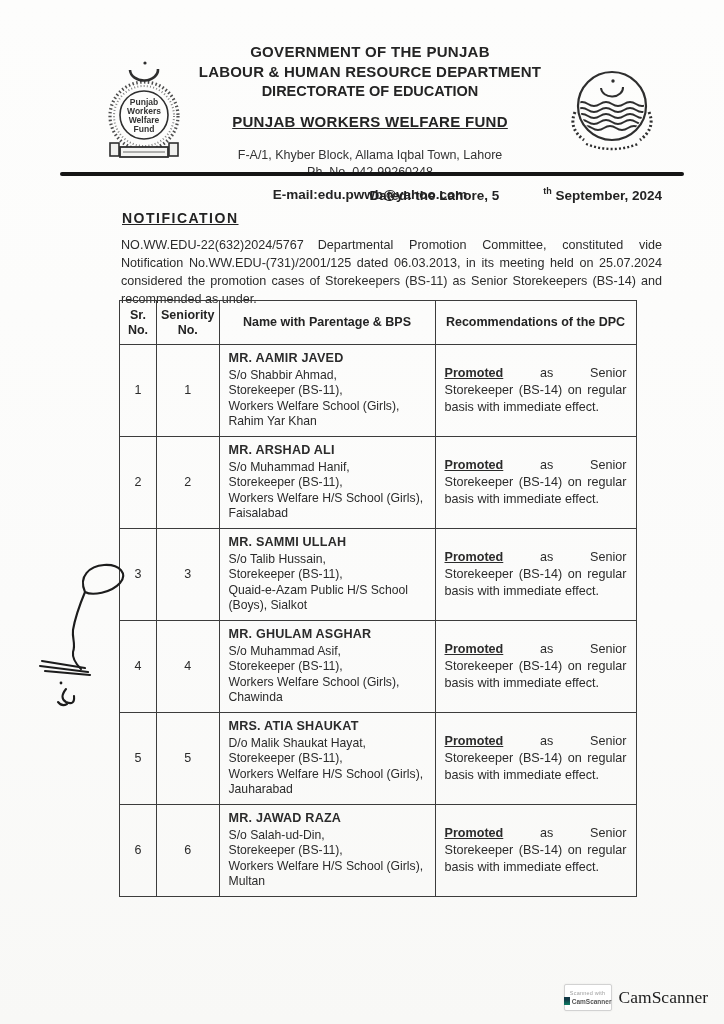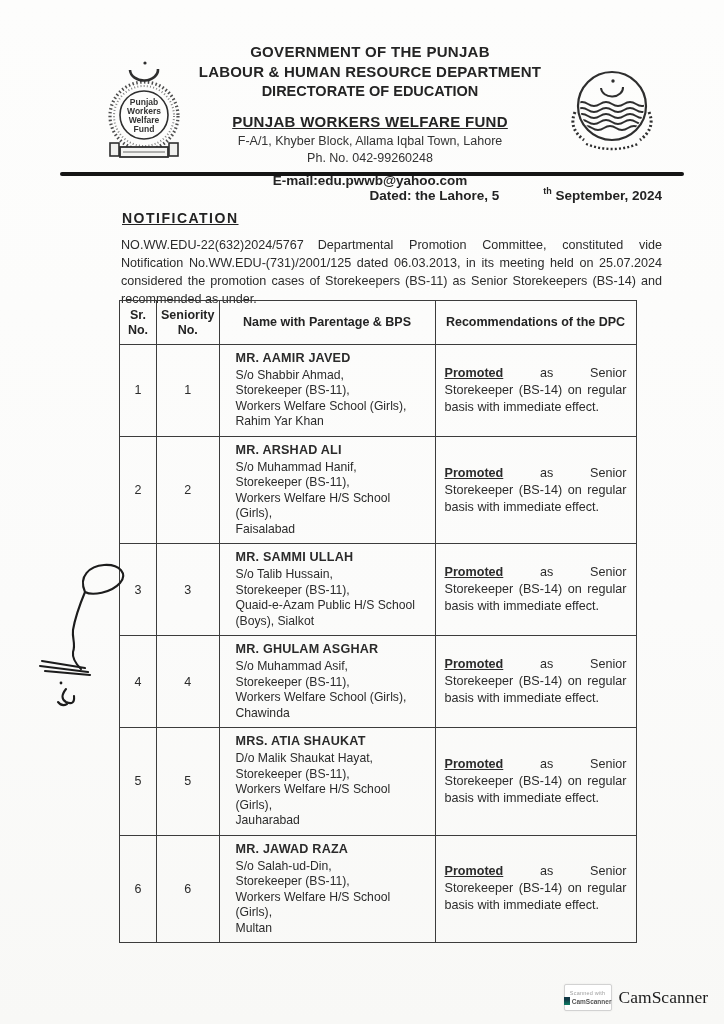--- a/index.html
+++ b/index.html
@@ -18,21 +18,21 @@
 
   
   .letterhead {
     position: absolute; top: 42px; left: 140px; width: 460px;
     text-align: center; line-height: 1.3; color: #242424;
   }
   .lh1 { font-size: 15px; font-weight: bold; letter-spacing: .3px; }
   .lh2 { font-size: 15px; font-weight: bold; letter-spacing: .2px; }
   .lh3 { font-size: 14.5px; font-weight: bold; margin-top: 1px; }
   .lh4 { font-size: 15px; font-weight: bold; text-decoration: underline; margin-top: 11px; letter-spacing: .3px; }
-  .lh-addr { font-size: 12.5px; margin-top: 2px; color: #333; }
+  .lh-addr { font-size: 12.5px; margin-top: 16px; color: #333; }
   .lh-ph   { font-size: 12.5px; color: #333; }
   .lh-mail { font-size: 13.5px; font-weight: bold; margin-top: 6px; }
 
   .logo { position: absolute; }
   .logo-left  { top: 58px; left: 96px; width: 96px; height: 108px; }
   .logo-right { top: 62px; left: 566px; width: 94px; height: 102px; }
   .logo svg { width: 100%; height: 100%; }
 
   .rule {
     position: absolute; top: 172px; left: 60px; width: 624px; height: 3.5px;
@@ -68,21 +68,21 @@
     border: 1.6px solid #3c3c3c;
     vertical-align: middle;
     color: #2b2b2b;
   }
   .dpc thead th {
     font-size: 12.5px; font-weight: bold; text-align: center;
     height: 44px; padding: 3px 4px; line-height: 1.15; color: #242424;
   }
   .dpc tbody tr { height: 88px; }
   .c-sr, .c-sen { text-align: center; font-size: 12.5px; }
-  .c-name { padding: 6px 6px 6px 16px; font-size: 12.2px; line-height: 1.27; }
+  .c-name { padding: 6px 6px 6px 9px; font-size: 12.2px; line-height: 1.27; }
   .c-name .nm { font-weight: bold; font-size: 12.6px; margin-bottom: 1px; letter-spacing: .2px; }
   .c-rec { padding: 19px 9px; font-size: 12.6px; line-height: 1.35; text-align: justify; }
   .c-rec .promoted { font-weight: bold; text-decoration: underline; }
 
   
   .signature { position: absolute; top: 556px; left: 28px; width: 112px; height: 158px; }
   .signature svg { width: 100%; height: 100%; }
 
   
   .cam-footer {

